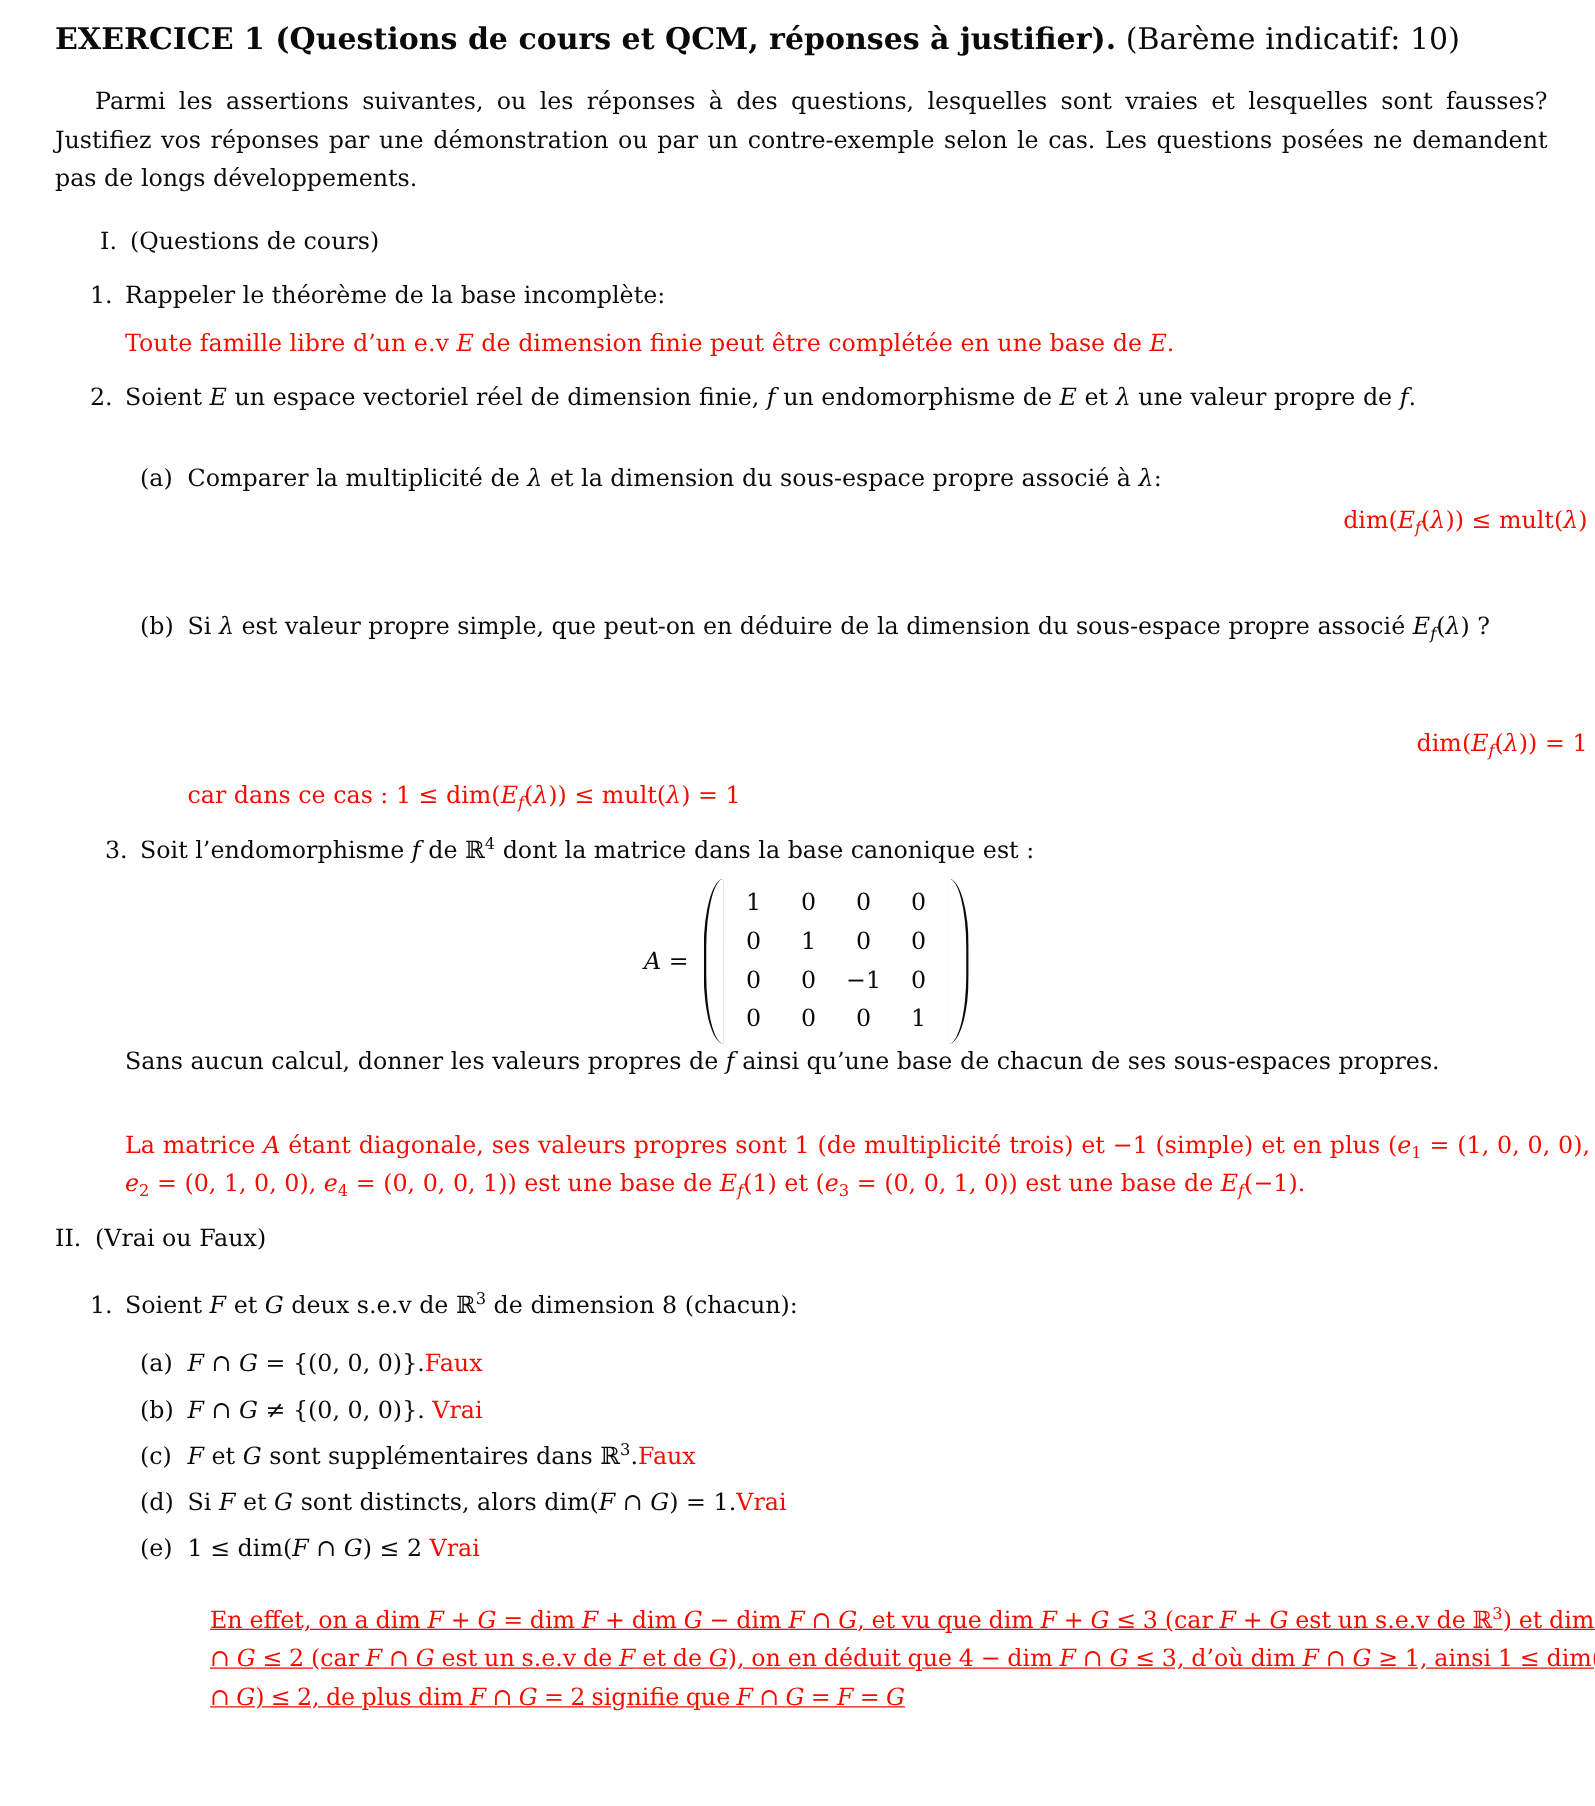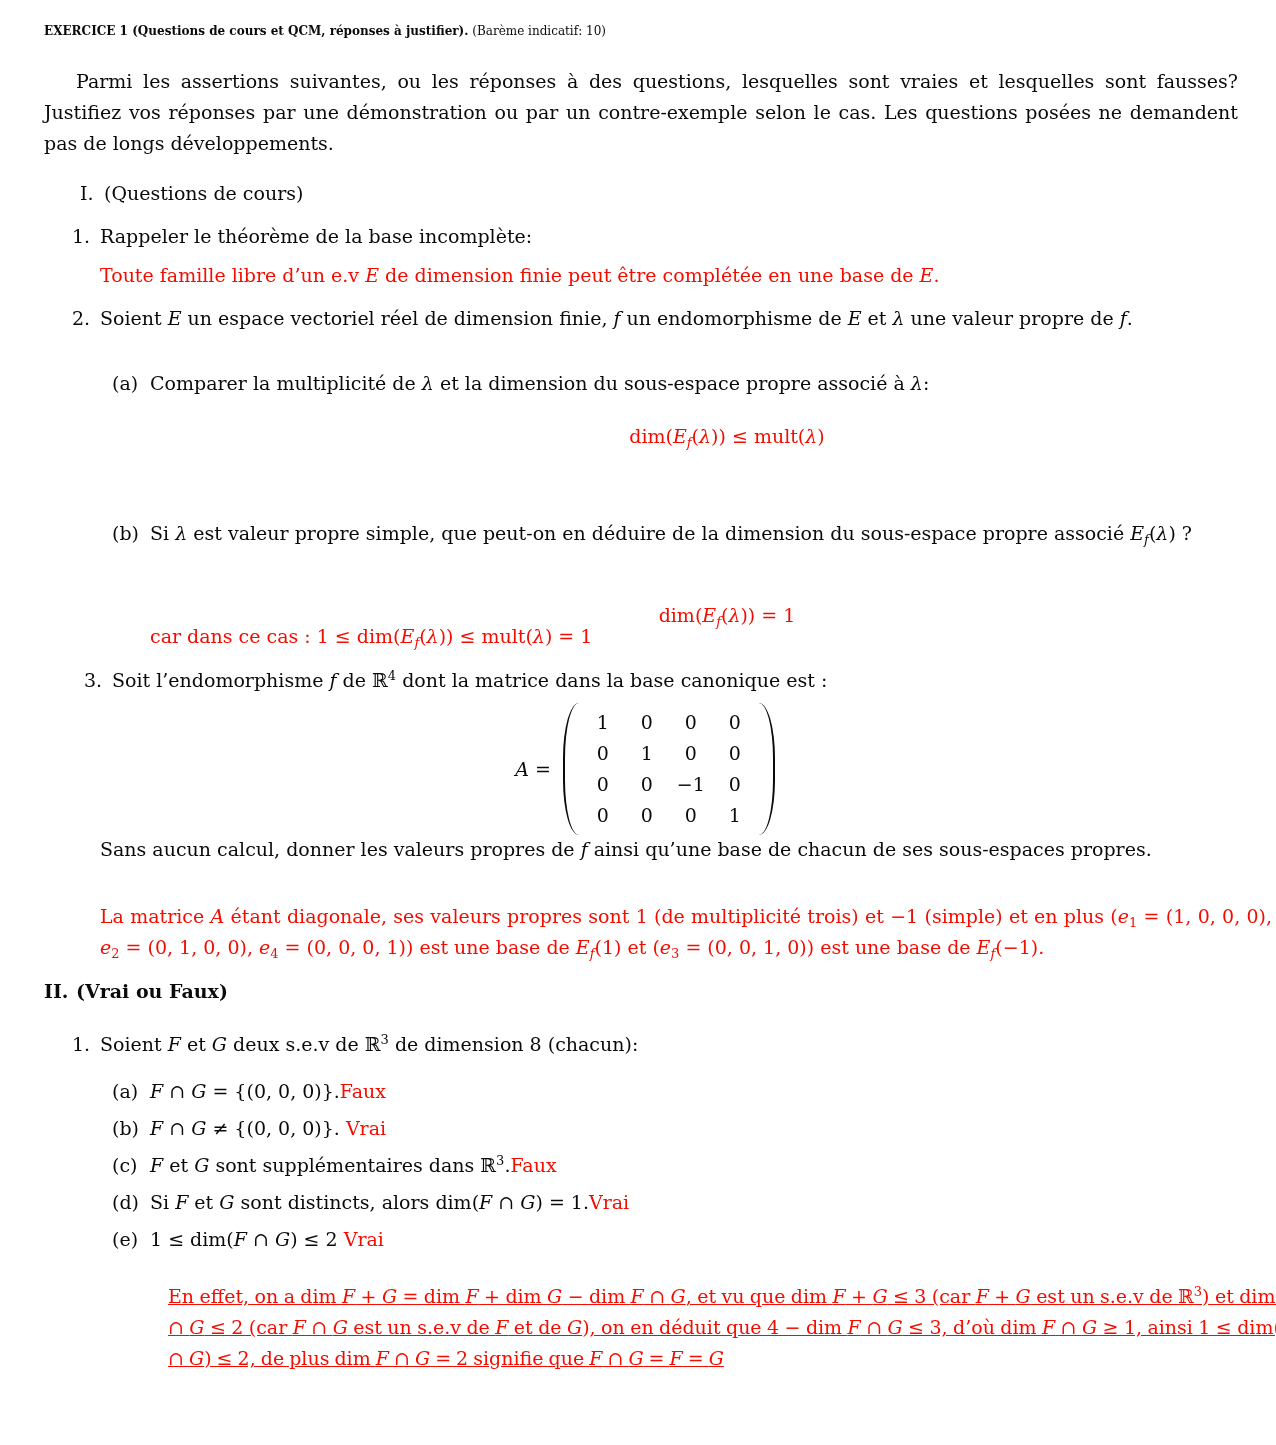--- a/index.html
+++ b/index.html
@@ -7,49 +7,49 @@
   body{
     width:1276px;height:1445px;position:relative;overflow:hidden;
     background:#ffffff;color:var(--ink);
     font-family:"DejaVu Serif","Liberation Serif",serif;
     font-size:19px;line-height:31px;
   }
   .blk{position:absolute;}
   .b{font-weight:bold;}
   .red{color:var(--red);}
   .jst{text-align:justify;}
-  .ctr{text-align:center;margin-top:20px;}
+  .ctr{text-align:right;}
   .r{white-space:pre-wrap;}
   .r.i{font-style:italic;}
   .r.red{color:var(--red);}
   .r.sub,.r.isub{font-size:13px;vertical-align:-4px;line-height:0;}
   .r.isub{font-style:italic;}
   .r.sup{font-size:13px;vertical-align:7px;line-height:0;}
   .row{white-space:normal;}
   .lbl{display:inline-block;vertical-align:top;}
   .lbl.w1{width:28px;}
   .lbl.w2{width:38px;}
   .itxt{display:inline-block;vertical-align:top;max-width:1086px;text-align:right;}
-  #title{top:16px;left:44px;font-size:12px;line-height:30px;}
+  #title{top:16px;left:44px;font-size:24px;line-height:30px;}
   #intro{top:66px;left:44px;width:1194px;text-indent:32px;}
   #sec1{top:178px;left:80px;}
   #sec1 .lbl{width:24px;}
   #q1{top:221px;left:72px;}
   #q1ans{top:260px;left:100px;text-align:right;}
   #q2{top:303px;left:72px;}
   #q2a{top:368px;left:112px;}
   #eq1{top:401px;left:184px;width:1086px;}
-  #q2b{top:486px;left:112px;width:1160px;margin-top:32px;}
+  #q2b{top:486px;left:112px;width:1160px;}
   #eq2{top:580px;left:184px;width:1086px;}
   #eqnote{top:621px;left:150px;}
   #q3{top:665px;left:72px;margin-left:12px;}
   #mat{top:703px;left:72px;width:1146px;display:flex;justify-content:center;}
   #q3instr{top:834px;left:100px;}
   #q3ans{top:901px;left:100px;width:1172px;}
-  #sec2{top:976px;left:44px;font-weight:bold;}
+  #sec2{top:976px;left:44px;}
   #sec2 .lbl{width:32px;}
   #vf1{top:1029px;left:72px;}
   #vfa{top:1076px;left:112px;}
   #vfb{top:1113px;left:112px;}
   #vfc{top:1150px;left:112px;}
   #vfd{top:1187px;left:112px;}
   #vfe{top:1224px;left:112px;}
   #vfjust{top:1281px;left:168px;width:1126px;word-spacing:-1px;text-decoration:underline;}
   
   .matwrap{display:inline-flex;align-items:center;}

